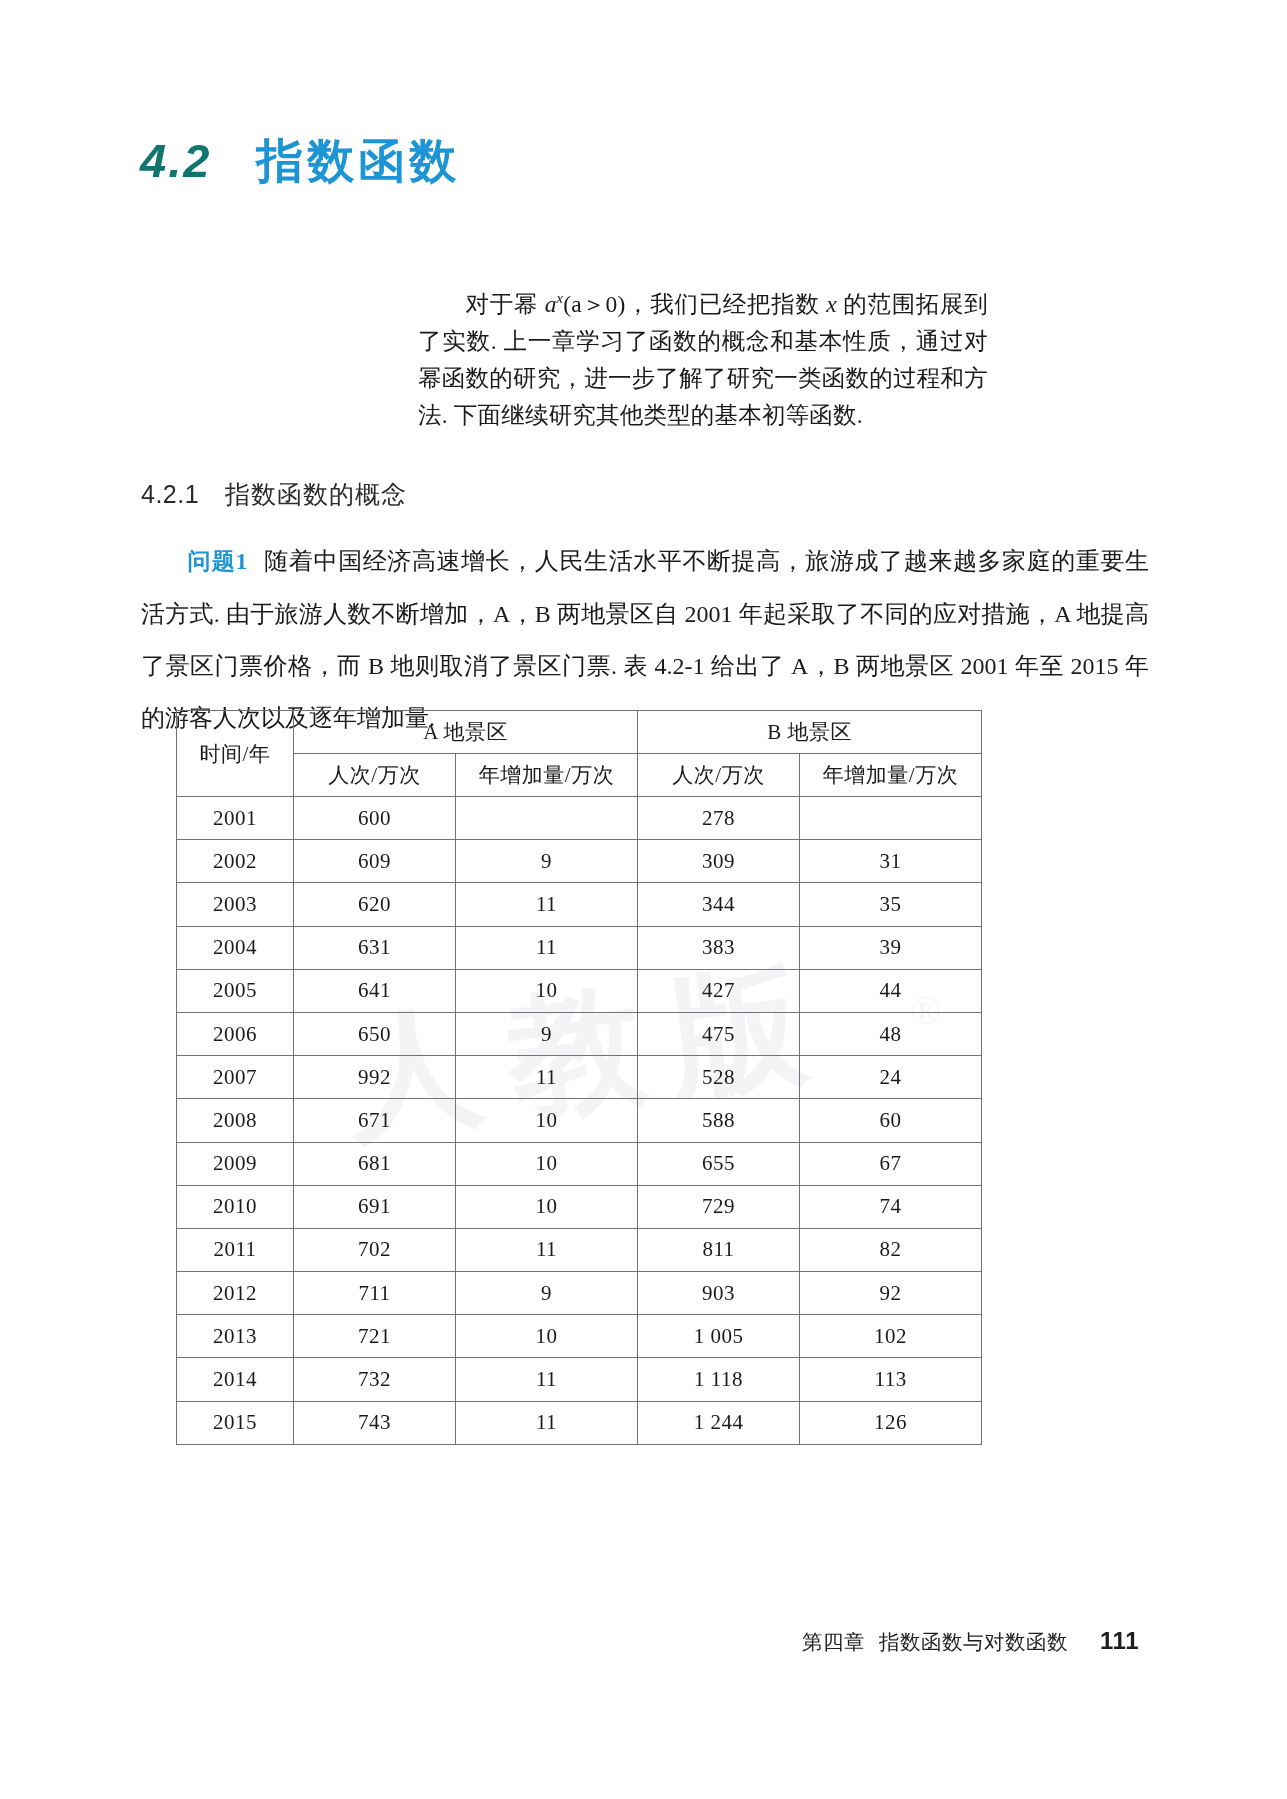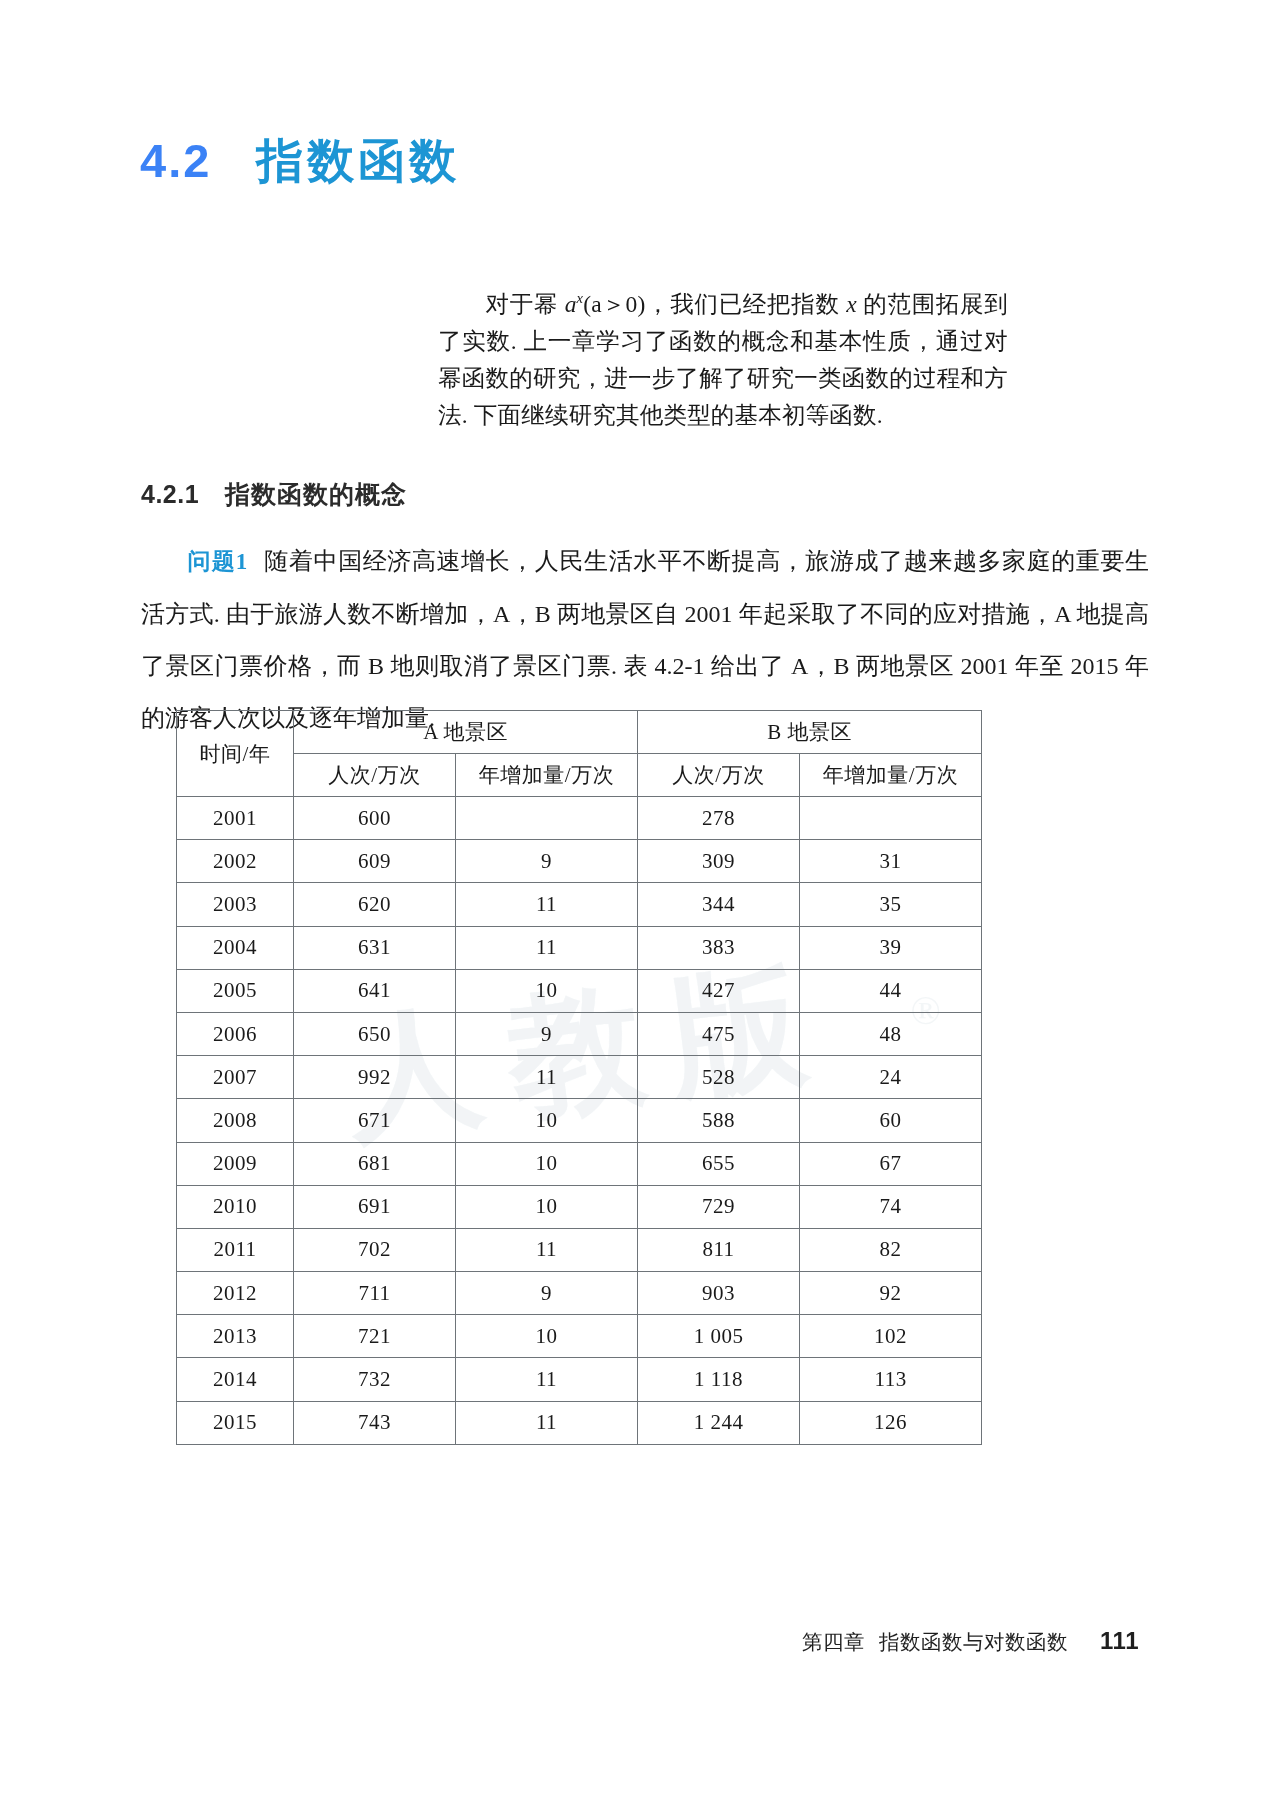--- a/index.html
+++ b/index.html
@@ -51,56 +51,57 @@
     left:140px;top:130px;
     z-index:3;
     display:flex;
     align-items:baseline;
     white-space:nowrap;
   }
   .title-num{
     font-family:"Liberation Sans","DejaVu Sans",sans-serif;
     font-size:47px;
     font-weight:700;
-    color:#3b82f6;
+    color:#0f766e;
     letter-spacing:2px;
+    font-style:italic;
   }
   .title-text{
     font-family:"Liberation Sans","DejaVu Sans",sans-serif;
     font-size:47px;
     font-weight:700;
     color:#1d95d4;
     margin-left:45px;
     letter-spacing:4px;
   }
 
   
   .intro{
     position:absolute;
-    left:438px;top:286px;
+    left:418px;top:286px;
     width:570px;
     z-index:3;
     font-size:23.5px;
     line-height:37px;
     text-align:justify;
     text-justify:inter-ideograph;
     letter-spacing:.2px;
   }
   .intro .indent{display:inline-block;width:47px;}
   .mi{font-family:"Liberation Serif",serif;font-style:italic;}
   .mn{font-family:"Liberation Serif",serif;font-style:normal;}
   sup.exp{font-size:.62em;font-style:italic;vertical-align:super;line-height:0;}
 
   
   .sec-head{
     position:absolute;
     left:141px;top:478px;
     z-index:3;
     font-family:"Liberation Sans","DejaVu Sans",sans-serif;
-    font-weight:700;
+    font-weight:400;
     font-size:25px;
     color:#2b2b2b;
     white-space:nowrap;
   }
   .sec-head .sec-num{letter-spacing:.5px;}
   .sec-head .sec-title{margin-left:26px;letter-spacing:1px;}
 
   
   .problem{
     position:absolute;

